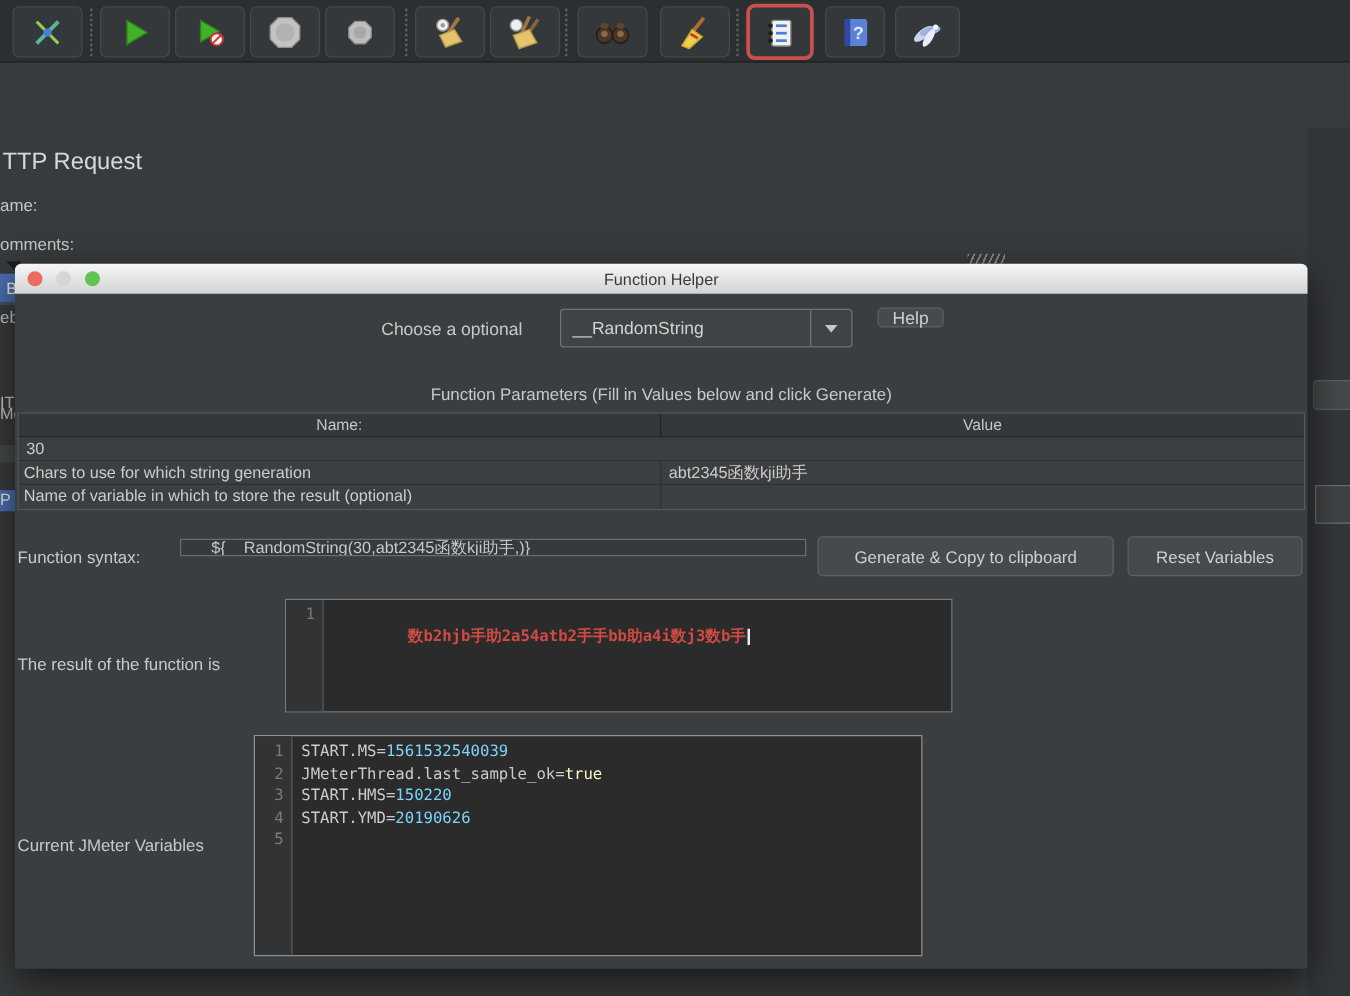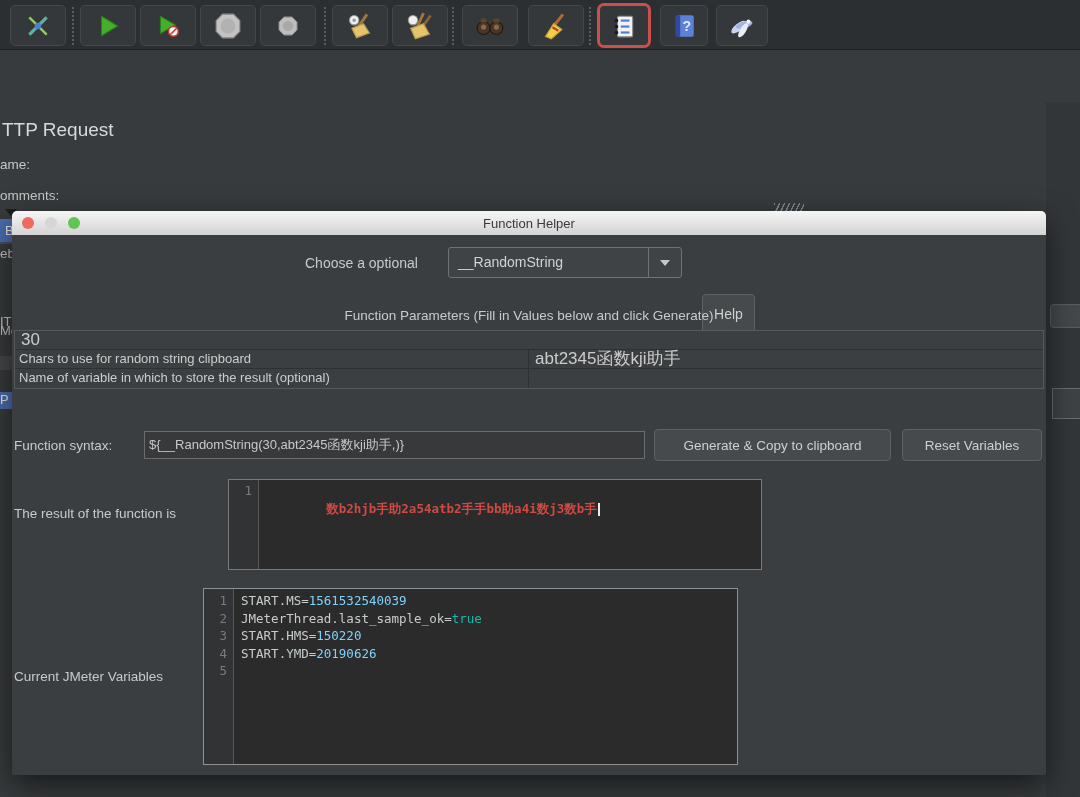--- a/index.html
+++ b/index.html
@@ -58,34 +58,34 @@
   .btn { background:#474a4c; border:1px solid #5e6163; border-radius:4px; color:#cfcfcf;
          display:flex; align-items:center; justify-content:center; cursor:pointer; }
 
   .ptable { position:absolute; left:2px; top:119px; width:1030px; border:1px solid #57595b; }
   .ptable .hdr { display:flex; height:19px; background:#35383a; border-bottom:1px solid #222426; }
   .ptable .hdr div { font-size:12.5px; color:#c6c6c6; text-align:center; line-height:18px; }
   .ptable .row { display:flex; height:19px; background:#3c3f41; border-bottom:1px solid #2e3133; }
   .ptable .row:last-child { border-bottom:none; }
   .cell-name { width:514px; padding-left:4px; font-size:13px; color:#cccccc; line-height:18px;
                border-right:1px solid #2e3133; white-space:nowrap; overflow:hidden; }
-  .cell-val { width:514px; padding-left:6px; font-size:17px; color:#cccccc; line-height:18px; }
-
-  .syntax-input { position:absolute; left:132px; top:220px; width:501px; height:28px;
+  .cell-val { width:514px; padding-left:6px; font-size:13px; color:#cccccc; line-height:18px; }
+
+  .syntax-input { position:absolute; left:132px; top:220px; width:501px; height:14px;
                   background:#37393b; border:1px solid #6a6d6f; color:#c8c8c8; font-size:13px;
-                  padding-left:4px; font-family:"Liberation Sans", sans-serif; }
+                  padding-left:24px; font-family:"Liberation Sans", sans-serif; }
 
   .editor { position:absolute; background:#2b2b2b; border:1px solid #77797b;
             font-family:"DejaVu Sans Mono", monospace; font-size:12.5px; }
   .editor .gutter { position:absolute; left:0; top:0; bottom:0; width:30px; background:#313335;
                     border-right:1px solid #55585a; color:#787c80; text-align:right; }
   .gut-num { padding-right:6px; line-height:17.5px; }
   .ed-line { position:absolute; left:37px; white-space:pre; line-height:17.5px; color:#c8ccce; }
   .tok-num { color:#7dd3fc; }
-  .tok-kw { color:#14b8a6; }
+  .tok-kw { color:#fef9c3; }
   .result-text { color:#cf4a43; font-weight:bold; }
   .cursor-bar { display:inline-block; width:2px; height:13px; background:#ececec;
                 vertical-align:middle; margin-left:1px; }
 
   
   .rfrag-btn { position:absolute; left:1050px; top:253px; width:30px; height:24px;
                background:#45484a; border:1px solid #5a5d5f; border-right:none; border-radius:4px 0 0 4px; }
   .rfrag-box { position:absolute; left:1052px; top:337px; width:28px; height:31px;
                background:#3f4244; border:1px solid #6a6d6f; border-right:none; }
   .right-strip { position:absolute; left:1046px; top:51px; width:34px; height:724px; background:#333639; }
@@ -260,51 +260,55 @@
 
     <div class="abs dlabel" style="left:293px; top:44px; font-size:14px;">Choose a optional</div>
 
     <div class="combo">
       <span class="val">__RandomString</span>
       <span class="arrow-box">
         <span class="arrow-glyph"></span>
       </span>
     </div>
 
-    <div class="btn abs" style="left:690px; top:35px; width:53px; height:40px; font-size:14px;margin-top:48px;">
+    <div class="btn abs" style="left:690px; top:35px; width:53px; height:16px; font-size:14px;">
       <span>Help</span>
     </div>
 
     <div class="abs dlabel" style="left:0; top:97px; width:100%; text-align:center;">Function Parameters (Fill in Values below and click Generate)</div>
 
     <div class="ptable">
+      <div class="hdr">
+        <div style="width:514px; border-right:1px solid #222426;">Name:</div>
+        <div style="width:514px;">Value</div>
+      </div>
       <div class="row">
         <div class="cell-val">30</div>
       </div>
       <div class="row">
-        <div class="cell-name">Chars to use for random string clipboard</div>
+        <div class="cell-name">Chars to use for which string generation</div>
         <div class="cell-val">abt2345函数kji助手</div>
       </div>
       <div class="row">
         <div class="cell-name">Name of variable in which to store the result (optional)</div>
         <div class="cell-val"></div>
       </div>
     </div>
 
     <div class="abs dlabel" style="left:2px; top:227px;">Function syntax:</div>
     <input class="syntax-input" type="text" value="${__RandomString(30,abt2345函数kji助手,)}" style="">
 
     <div class="btn abs" style="left:642px; top:218px; width:237px; height:32px; font-size:13.5px;">
       <span>Generate &amp; Copy to clipboard</span>
     </div>
     <div class="btn abs" style="left:890px; top:218px; width:140px; height:32px; font-size:13.5px;">
       <span>Reset Variables</span>
     </div>
 
-    <div class="abs dlabel" style="left:2px; top:295px;">The result of the function is</div>
+    <div class="abs dlabel" style="left:2px; top:313px;">The result of the function is</div>
 
     <div class="editor" style="left:216px; top:268px; width:534px; height:91px;">
       <div class="gutter">
         <div class="gut-num" style="padding-top:2px;">1</div>
       </div>
       <div class="ed-line" style="top:2px;">
         <span class="result-text">数b2hjb手助2a54atb2手手bb助a4i数j3数b手</span><span class="cursor-bar"></span>
       </div>
     </div>
 

